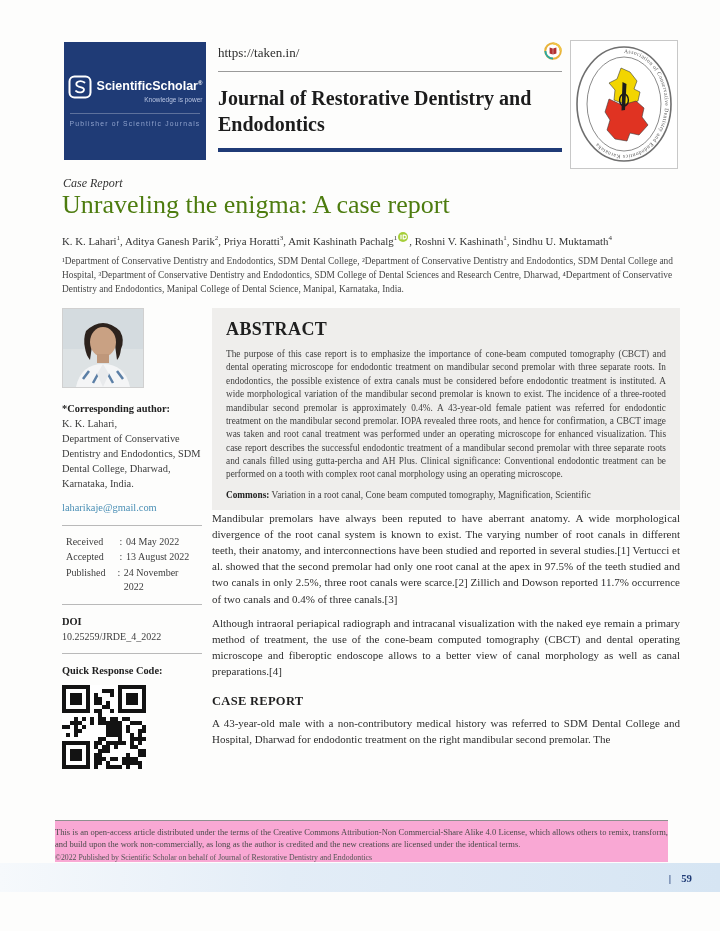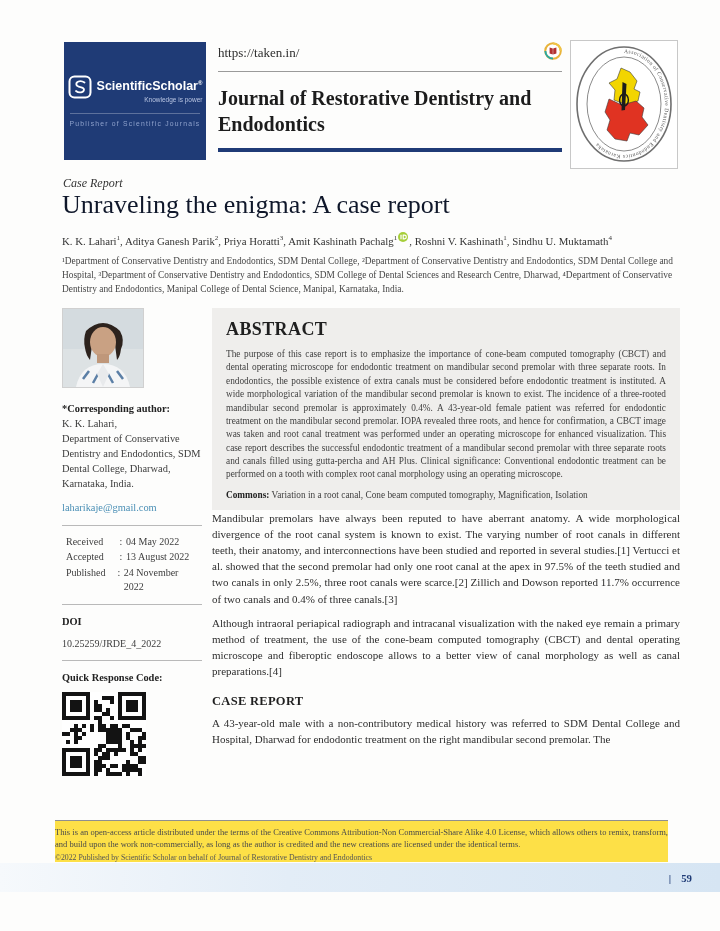--- a/index.html
+++ b/index.html
@@ -18,55 +18,55 @@
   .mast-center{position:absolute;left:218px;top:42px;width:344px;}
   .url-row{display:flex;justify-content:space-between;align-items:center;font-size:13px;color:#2e2e2e;}
   .thin-rule{border:none;border-top:1.5px solid #9a9a9a;margin:7px 0 0 0;}
   .journal-title{margin:13px 0 0 0;font-size:20px;font-weight:bold;color:#1c1c1c;line-height:1.3;}
   .thick-rule{height:4px;background:#1f3b76;margin-top:11px;}
   .emblem-box{position:absolute;left:570px;top:40px;width:106px;height:127px;background:#fff;
               border:1px solid #c8c8c8;display:flex;align-items:center;justify-content:center;}
 
   
   .case-report{position:absolute;left:63px;top:176px;font-style:italic;font-size:12px;color:#333;}
-  .article-title{position:absolute;left:62px;top:190px;margin:0;font-size:26px;font-weight:normal;color:#0f172a;}
+  .article-title{position:absolute;left:62px;top:190px;margin:0;font-size:26px;font-weight:normal;color:#4d7c0f;}
   .authors{position:absolute;left:62px;top:234px;width:625px;font-size:10.8px;color:#333;white-space:nowrap;}
   .authors sup{font-size:7px;}
   .orcid{display:inline-block;transform:translateY(-3px);margin:0 1px;}
   .affiliations{position:absolute;left:62px;top:254px;width:618px;font-size:9.4px;line-height:1.5;color:#474747;}
 
   
   .sidebar{position:absolute;left:62px;top:308px;width:140px;font-size:10.4px;line-height:1.45;color:#3d3d3d;}
   .portrait{width:80px;height:78px;border:1px solid #d0d0d0;display:block;}
   .corr-label{font-weight:bold;margin-top:13px;color:#222;}
   .email{color:#4a8fb5;margin-top:9px;display:inline-block;text-decoration:none;}
   .side-rule{border:none;border-top:1px solid #b9b9b9;margin:9px 0;}
   .date-row{display:flex;font-size:10px;margin:1px 4px;}
   .date-row .dlabel{width:50px;}
   .date-row .dcolon{width:10px;text-align:center;}
   .doi-label,.qr-label{font-weight:bold;color:#222;}
-  .doi-value{font-size:10px;margin-top:8px;}
+  .doi-value{font-size:10px;margin-top:1px;}
   .qr{position:relative;width:84px;height:84px;background:#fff;margin-top:7px;}
   .qr-finder{position:absolute;width:28px;height:28px;box-sizing:border-box;border:4px solid #131313;background:#fff;}
   .qr-finder::after{content:"";position:absolute;left:4px;top:4px;width:12px;height:12px;background:#131313;}
   .qr-modules{position:absolute;inset:0;}
   .qr-modules i{position:absolute;width:4px;height:4px;background:#131313;}
 
   .main{position:absolute;left:212px;top:308px;width:468px;}
   .abstract-box{background:#efeeec;padding:11px 14px 10px 14px;box-sizing:border-box;}
   .abstract-heading{margin:0;font-size:18px;font-weight:bold;letter-spacing:.4px;color:#1f1f1f;}
   .abstract-body{margin:8px 0 0 0;font-size:9.3px;line-height:1.44;text-align:justify;color:#3f3f3f;}
   .keywords{margin-top:8px;font-size:9.3px;color:#3f3f3f;}
   .keywords b{color:#222;}
   .section-heading{margin:15px 0 6px 0;font-size:12.5px;font-weight:bold;letter-spacing:.3px;color:#1f1f1f;}
   .body-p{margin:0 0 8px 0;font-size:11px;line-height:1.47;text-align:justify;color:#2e2e2e;}
 
   
   .footer{position:absolute;left:55px;top:820px;width:613px;border-top:1.5px solid #8f8f8f;
-          padding-top:5px;background:#fde047;}
+          padding-top:5px;background:#f9a8d4;}
   .license{margin:0;font-size:8.5px;line-height:1.45;text-align:justify;color:#4a4a4a;}
   .copyright{margin:2px 0 0 0;font-size:7.8px;color:#555;}
   .bottom-bar{position:absolute;left:0;top:863px;width:720px;height:29px;box-sizing:border-box;
               background:linear-gradient(to right,#f6f9fc 0%,#e3edf7 40%,#d6e5f3 100%);
               display:flex;align-items:center;justify-content:flex-end;padding-right:28px;
               font-size:10.8px;font-weight:bold;color:#1f3b76;}
   .bottom-bar .bsep{margin:0 10px;}
 </style>
 </head>
 <body>
@@ -311,21 +311,21 @@
       <div class="qr-finder" style="left:0;top:56px"></div>
     </div>
   </aside>
 
   <main class="main">
     <section class="abstract-box">
       <h3 class="abstract-heading">ABSTRACT</h3>
       <p class="abstract-body">The purpose of this case report is to emphasize the importance of cone-beam computed tomography (CBCT) and dental operating microscope for endodontic treatment on mandibular second premolar with three separate roots. In endodontics, the possible existence of extra canals must be considered before endodontic treatment is instituted. A wide morphological variation of the mandibular second premolar is known to exist. The incidence of a three-rooted mandibular second premolar is approximately 0.4%. A 43-year-old female patient was referred for endodontic treatment on the mandibular second premolar. IOPA revealed three roots, and hence for confirmation, a CBCT image was taken and root canal treatment was performed under an operating microscope for enhanced visualization. This case report describes the successful endodontic treatment of a mandibular second premolar with three separate roots and canals filled using gutta-percha and AH Plus. Clinical significance: Conventional endodontic treatment can be performed on a tooth with complex root canal morphology using an operating microscope.</p>
       <div class="keywords">
         <b>Commons:</b>
-        <span>Variation in a root canal, Cone beam computed tomography, Magnification, Isolation</span>
+        <span>Variation in a root canal, Cone beam computed tomography, Magnification, Scientific</span>
       </div>
     </section>
 
     <p class="body-p">Mandibular premolars have always been reputed to have aberrant anatomy. A wide morphological divergence of the root canal system is known to exist. The varying number of root canals in different teeth, their anatomy, and interconnections have been studied and reported in several studies.[1] Vertucci et al. showed that the second premolar had only one root canal at the apex in 97.5% of the teeth studied and two canals in only 2.5%, three root canals were scarce.[2] Zillich and Dowson reported 11.7% occurrence of two canals and 0.4% of three canals.[3]</p>
     <p class="body-p">Although intraoral periapical radiograph and intracanal visualization with the naked eye remain a primary method of treatment, the use of the cone-beam computed tomography (CBCT) and dental operating microscope and fiberoptic endoscope allows to a better view of canal morphology as well as canal preparations.[4]</p>
 
     <h4 class="section-heading">CASE REPORT</h4>
     <p class="body-p">A 43-year-old male with a non-contributory medical history was referred to SDM Dental College and Hospital, Dharwad for endodontic treatment on the right mandibular second premolar. The</p>
   </main>
 

